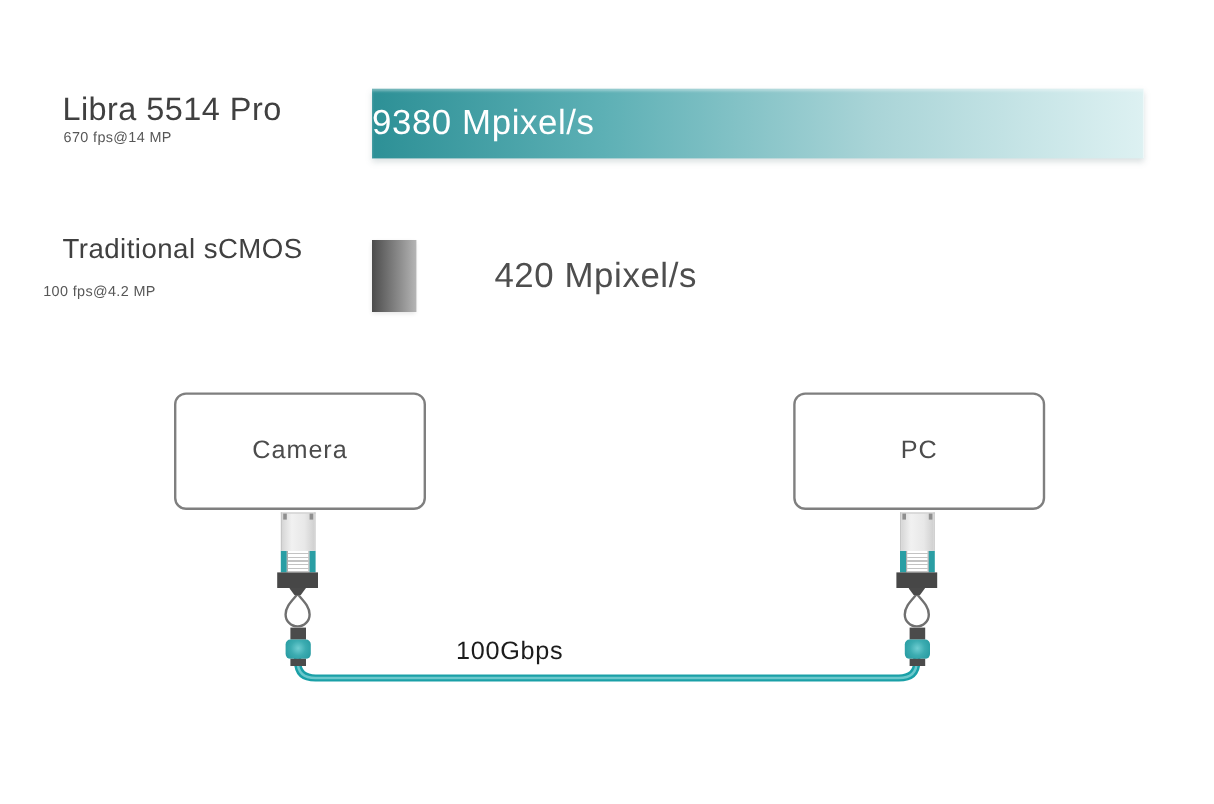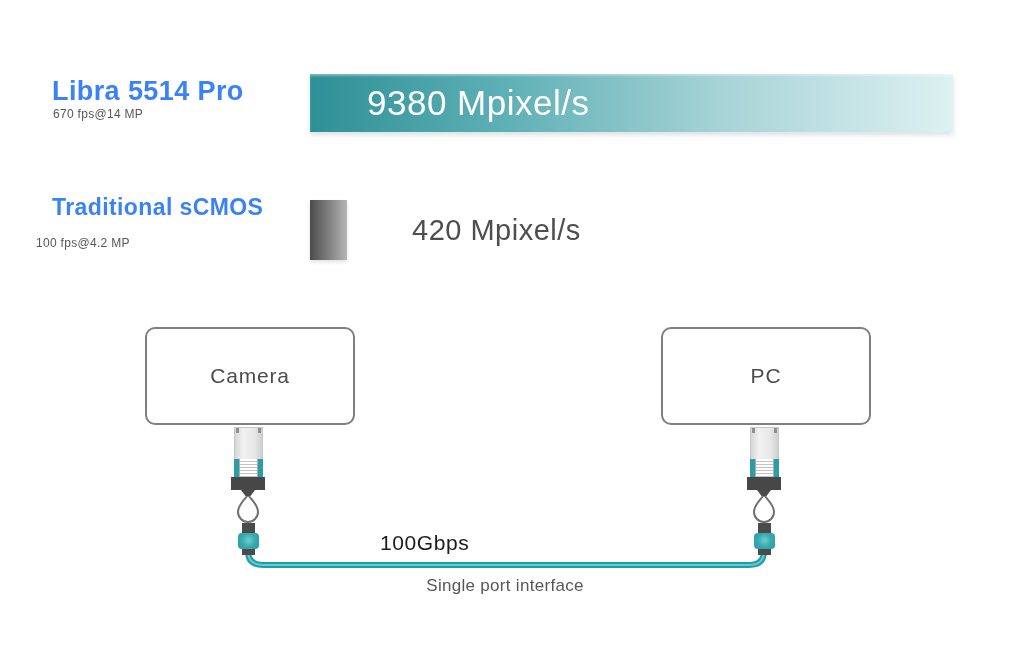--- a/index.html
+++ b/index.html
@@ -1,33 +1,33 @@
 <!DOCTYPE html>
 <html><head>
 <meta charset="utf-8">
 <style>
   html,body{margin:0;padding:0;background:#ffffff;}
   .canvas{
     position:relative;width:1012px;height:670px;background:#ffffff;overflow:hidden;
     font-family:"Liberation Sans","DejaVu Sans",sans-serif;
   }
   
-  .row-title{position:absolute;color:#3b82f6;letter-spacing:.4px;font-weight:700;}
+  .row-title{position:absolute;color:#404040;letter-spacing:.4px;font-weight:400;}
   .row-sub{position:absolute;color:#575757;font-size:12px;letter-spacing:.3px;}
   .t1{left:52px;top:76px;font-size:27px;}
   .s1{left:53px;top:107px;}
   .t2{left:52px;top:194px;font-size:23px;}
   .s2{left:36px;top:236px;}
   .bar-main{
     position:absolute;left:310px;top:74px;width:643px;height:58px;
     background:linear-gradient(to right,#2d9096 0%,#5db0b5 30%,#a9d4d7 65%,#ddf1f2 100%);
     box-shadow:0 3px 5px rgba(110,135,140,.25), inset 0 2px 2px rgba(255,255,255,.35);
     display:flex;align-items:center;
   }
-  .bar-main-value{padding-left:57px;color:#ffffff;font-size:35px;letter-spacing:.5px;}
+  .bar-main-value{color:#ffffff;font-size:29px;letter-spacing:.5px;}
   .bar-small{
     position:absolute;left:310px;top:200px;width:37px;height:60px;
     background:linear-gradient(to right,#4c4c4c 0%,#8a8a8a 60%,#b5b5b5 100%);
     box-shadow:0 2px 4px rgba(0,0,0,.12);
   }
   .small-value{
     position:absolute;left:368px;top:200px;height:60px;display:flex;align-items:center;
     color:#4e4e4e;font-size:29px;letter-spacing:.5px;margin-left:44px;
   }
   
@@ -135,15 +135,14 @@
     <div class="module-stem"></div>
     <svg class="loop-svg" width="28" height="29" viewBox="0 0 28 29" xmlns="http://www.w3.org/2000/svg">
       <path d="M14 1 C10 6 4 11 4 18 a10 10 0 0 0 20 0 C24 11 18 6 14 1 Z" fill="#ffffff" stroke="#707070" stroke-width="2"></path>
     </svg>
     <div class="plug-top"></div>
     <div class="plug-boot"></div>
     <div class="plug-bottom"></div>
   </div>
 
   <div class="bandwidth-label">100Gbps</div>
-  <div class="interface-label">Single port interface</div>
 
 </div>
 
 </body></html>

